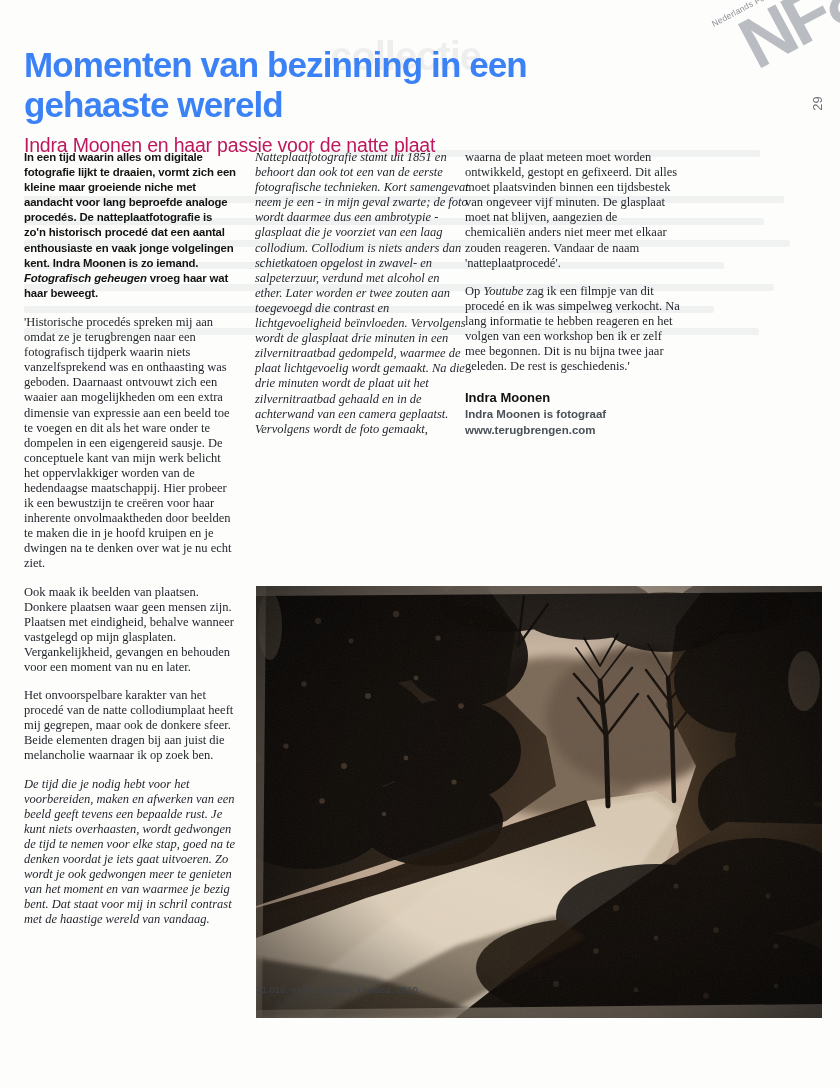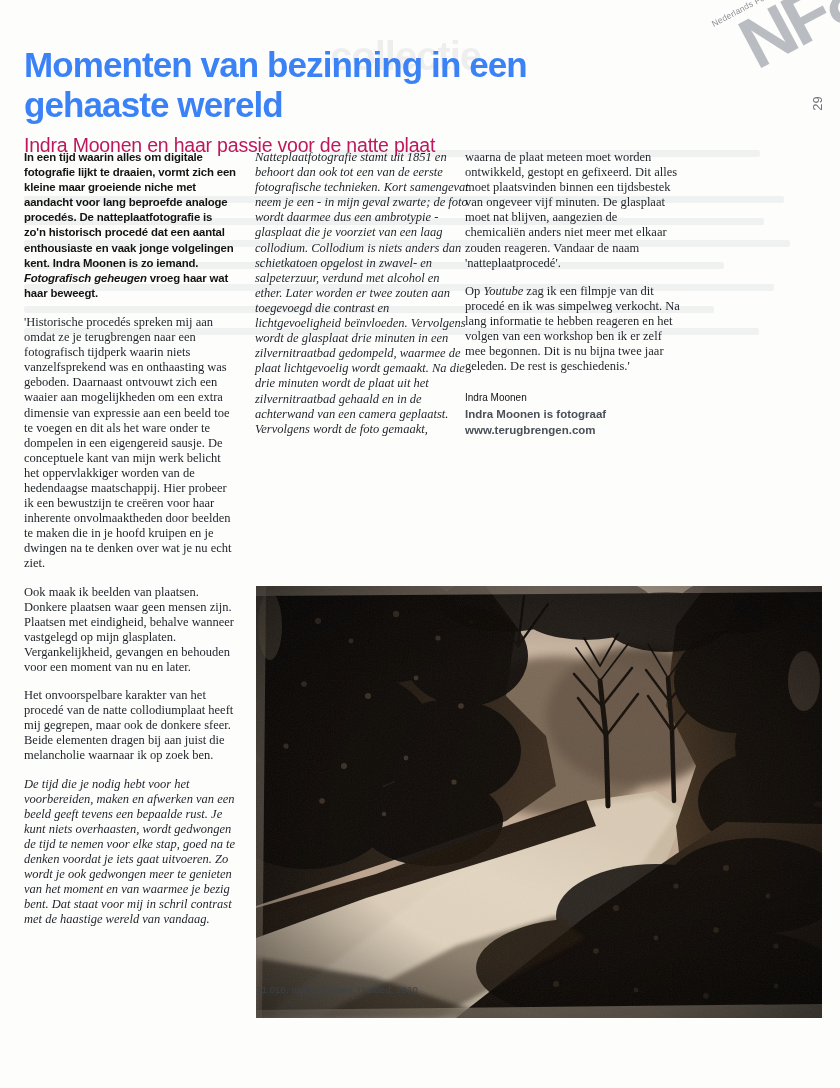--- a/index.html
+++ b/index.html
@@ -146,22 +146,22 @@
   }
   .body-p.tight { margin-bottom: 0; font-style: italic; }
   .body-p em { font-style: italic; }
 
   
   .byline {
     margin-top: 16px;
   }
   .byline-name {
     font-family: "Liberation Sans", sans-serif;
-    font-size: 10px;
-    font-weight: normal;
+    font-size: 13px;
+    font-weight: bold;
     color: #111111;
     line-height: 16px;
   }
   .byline-role, .byline-url {
     font-family: "Liberation Sans", sans-serif;
     font-size: 11.5px;
     font-weight: bold;
     color: #4a5057;
     line-height: 16px;
   }

